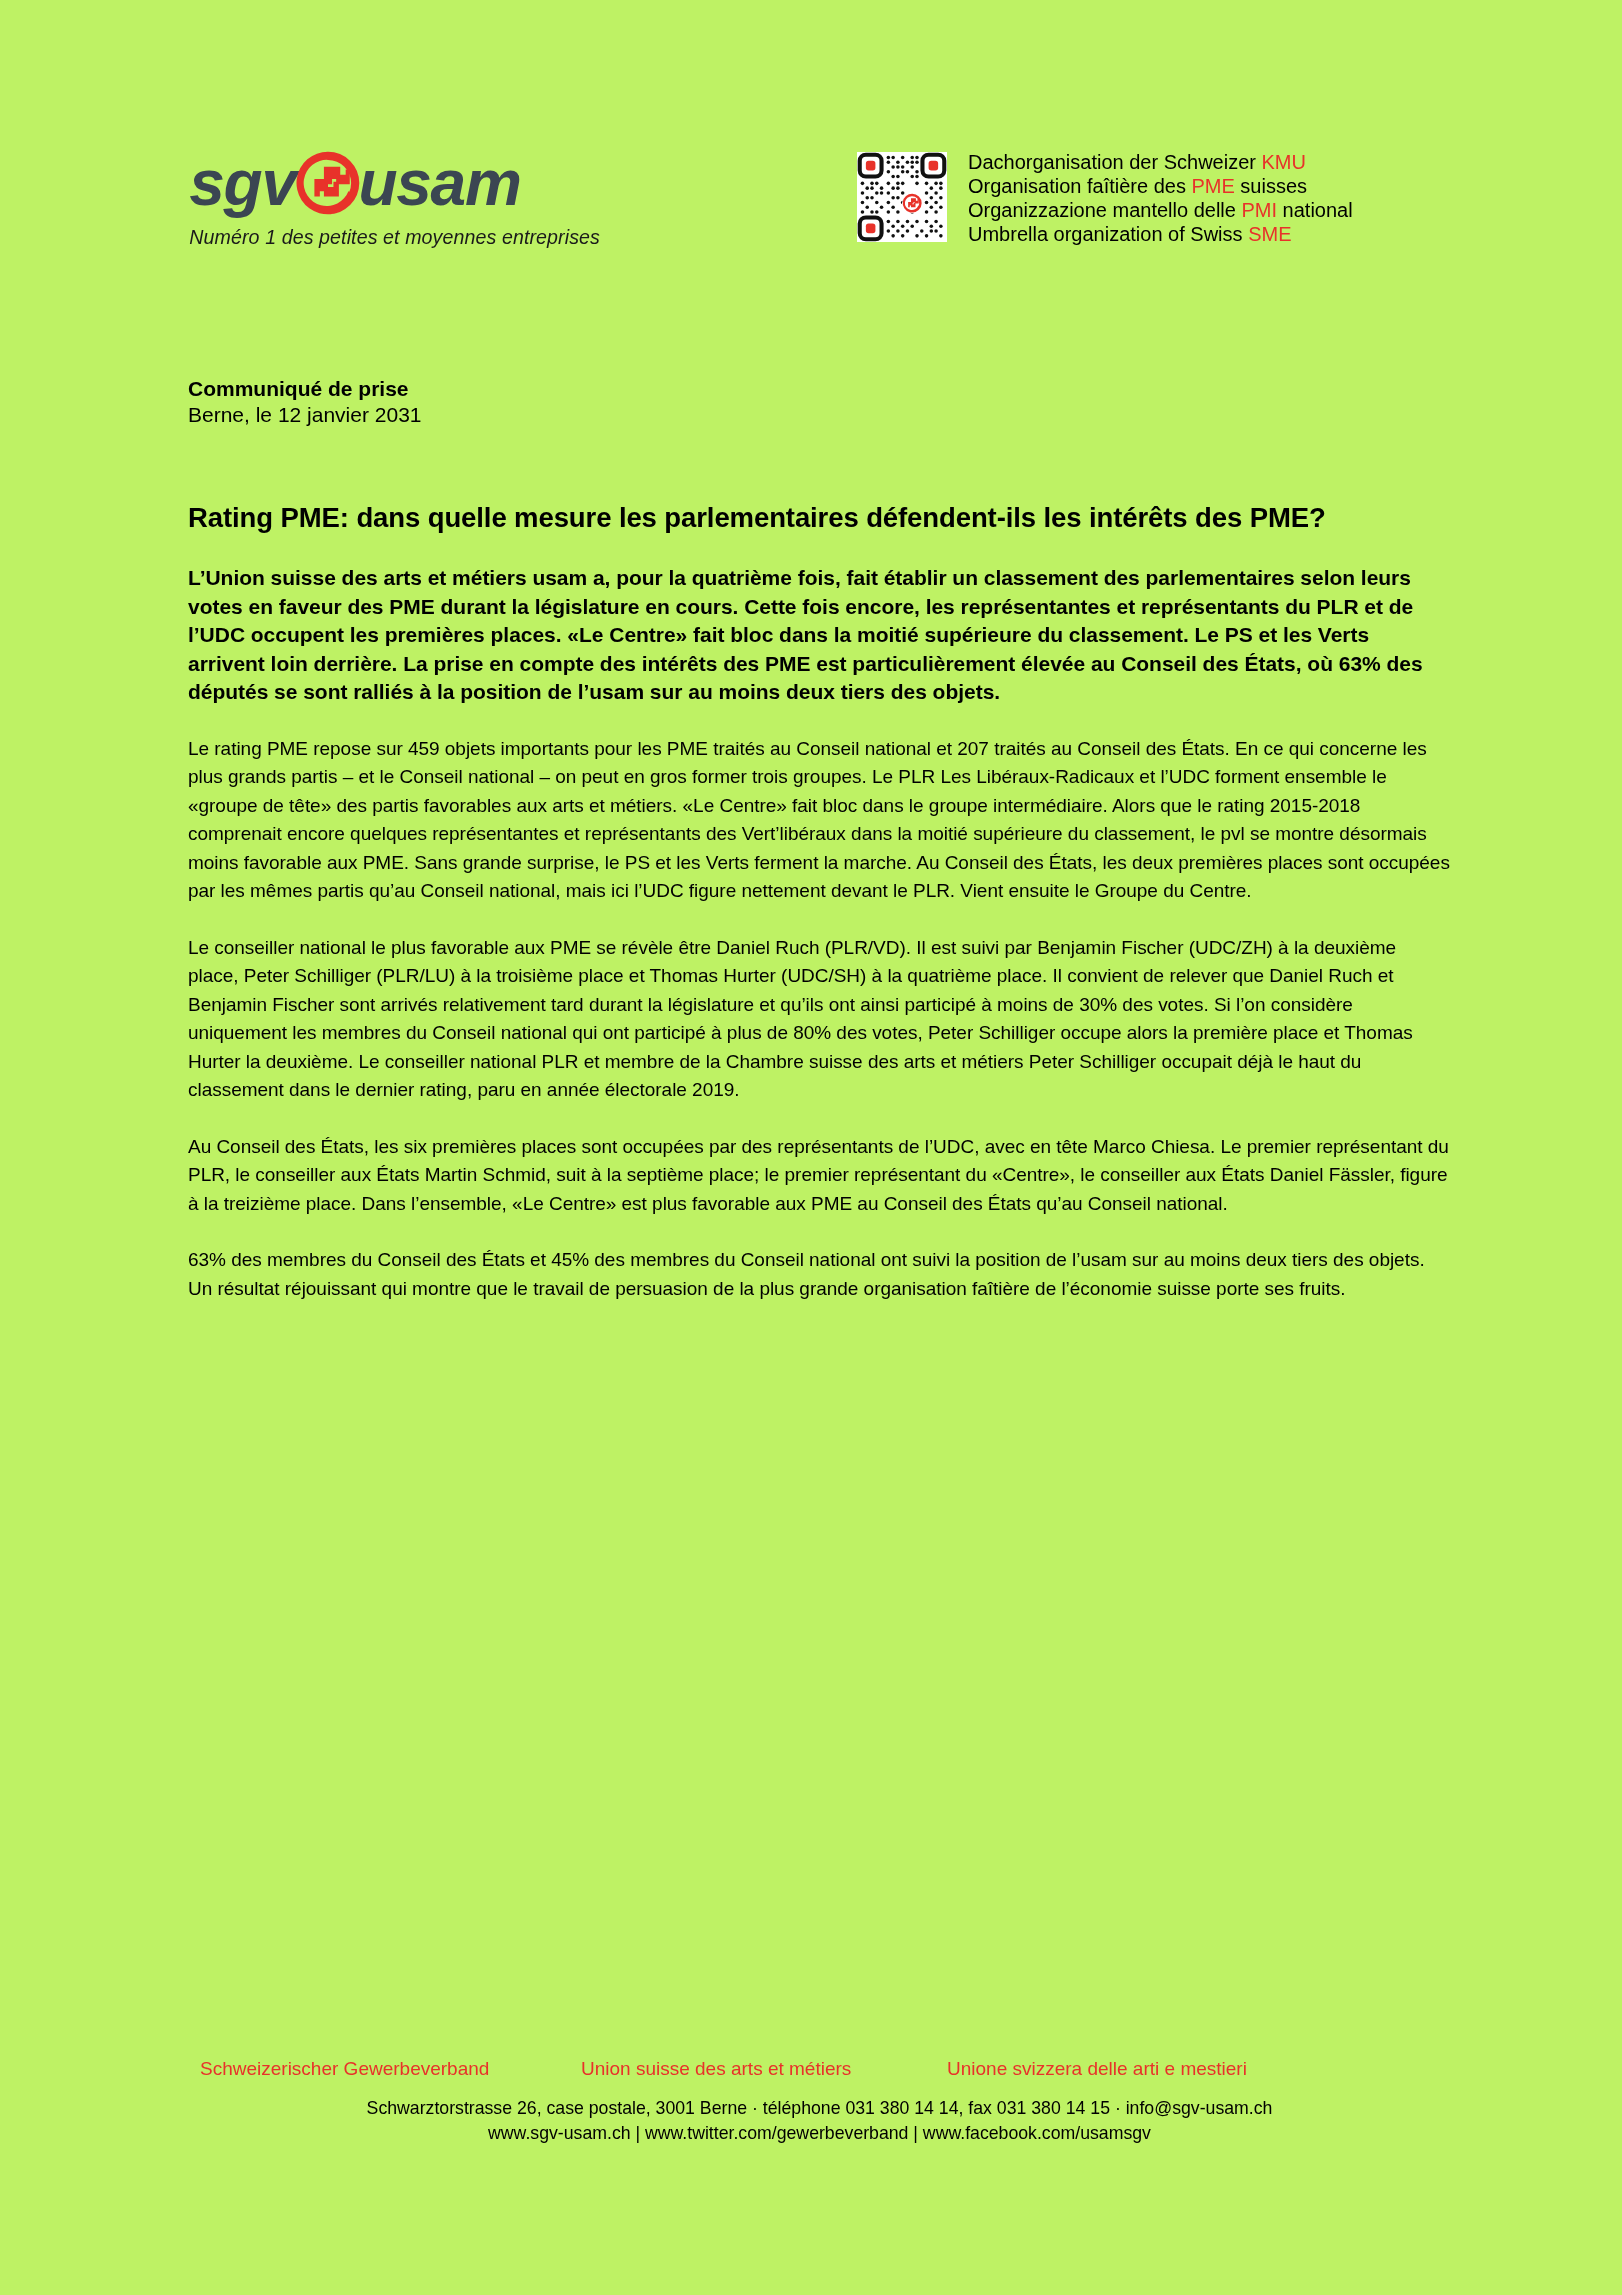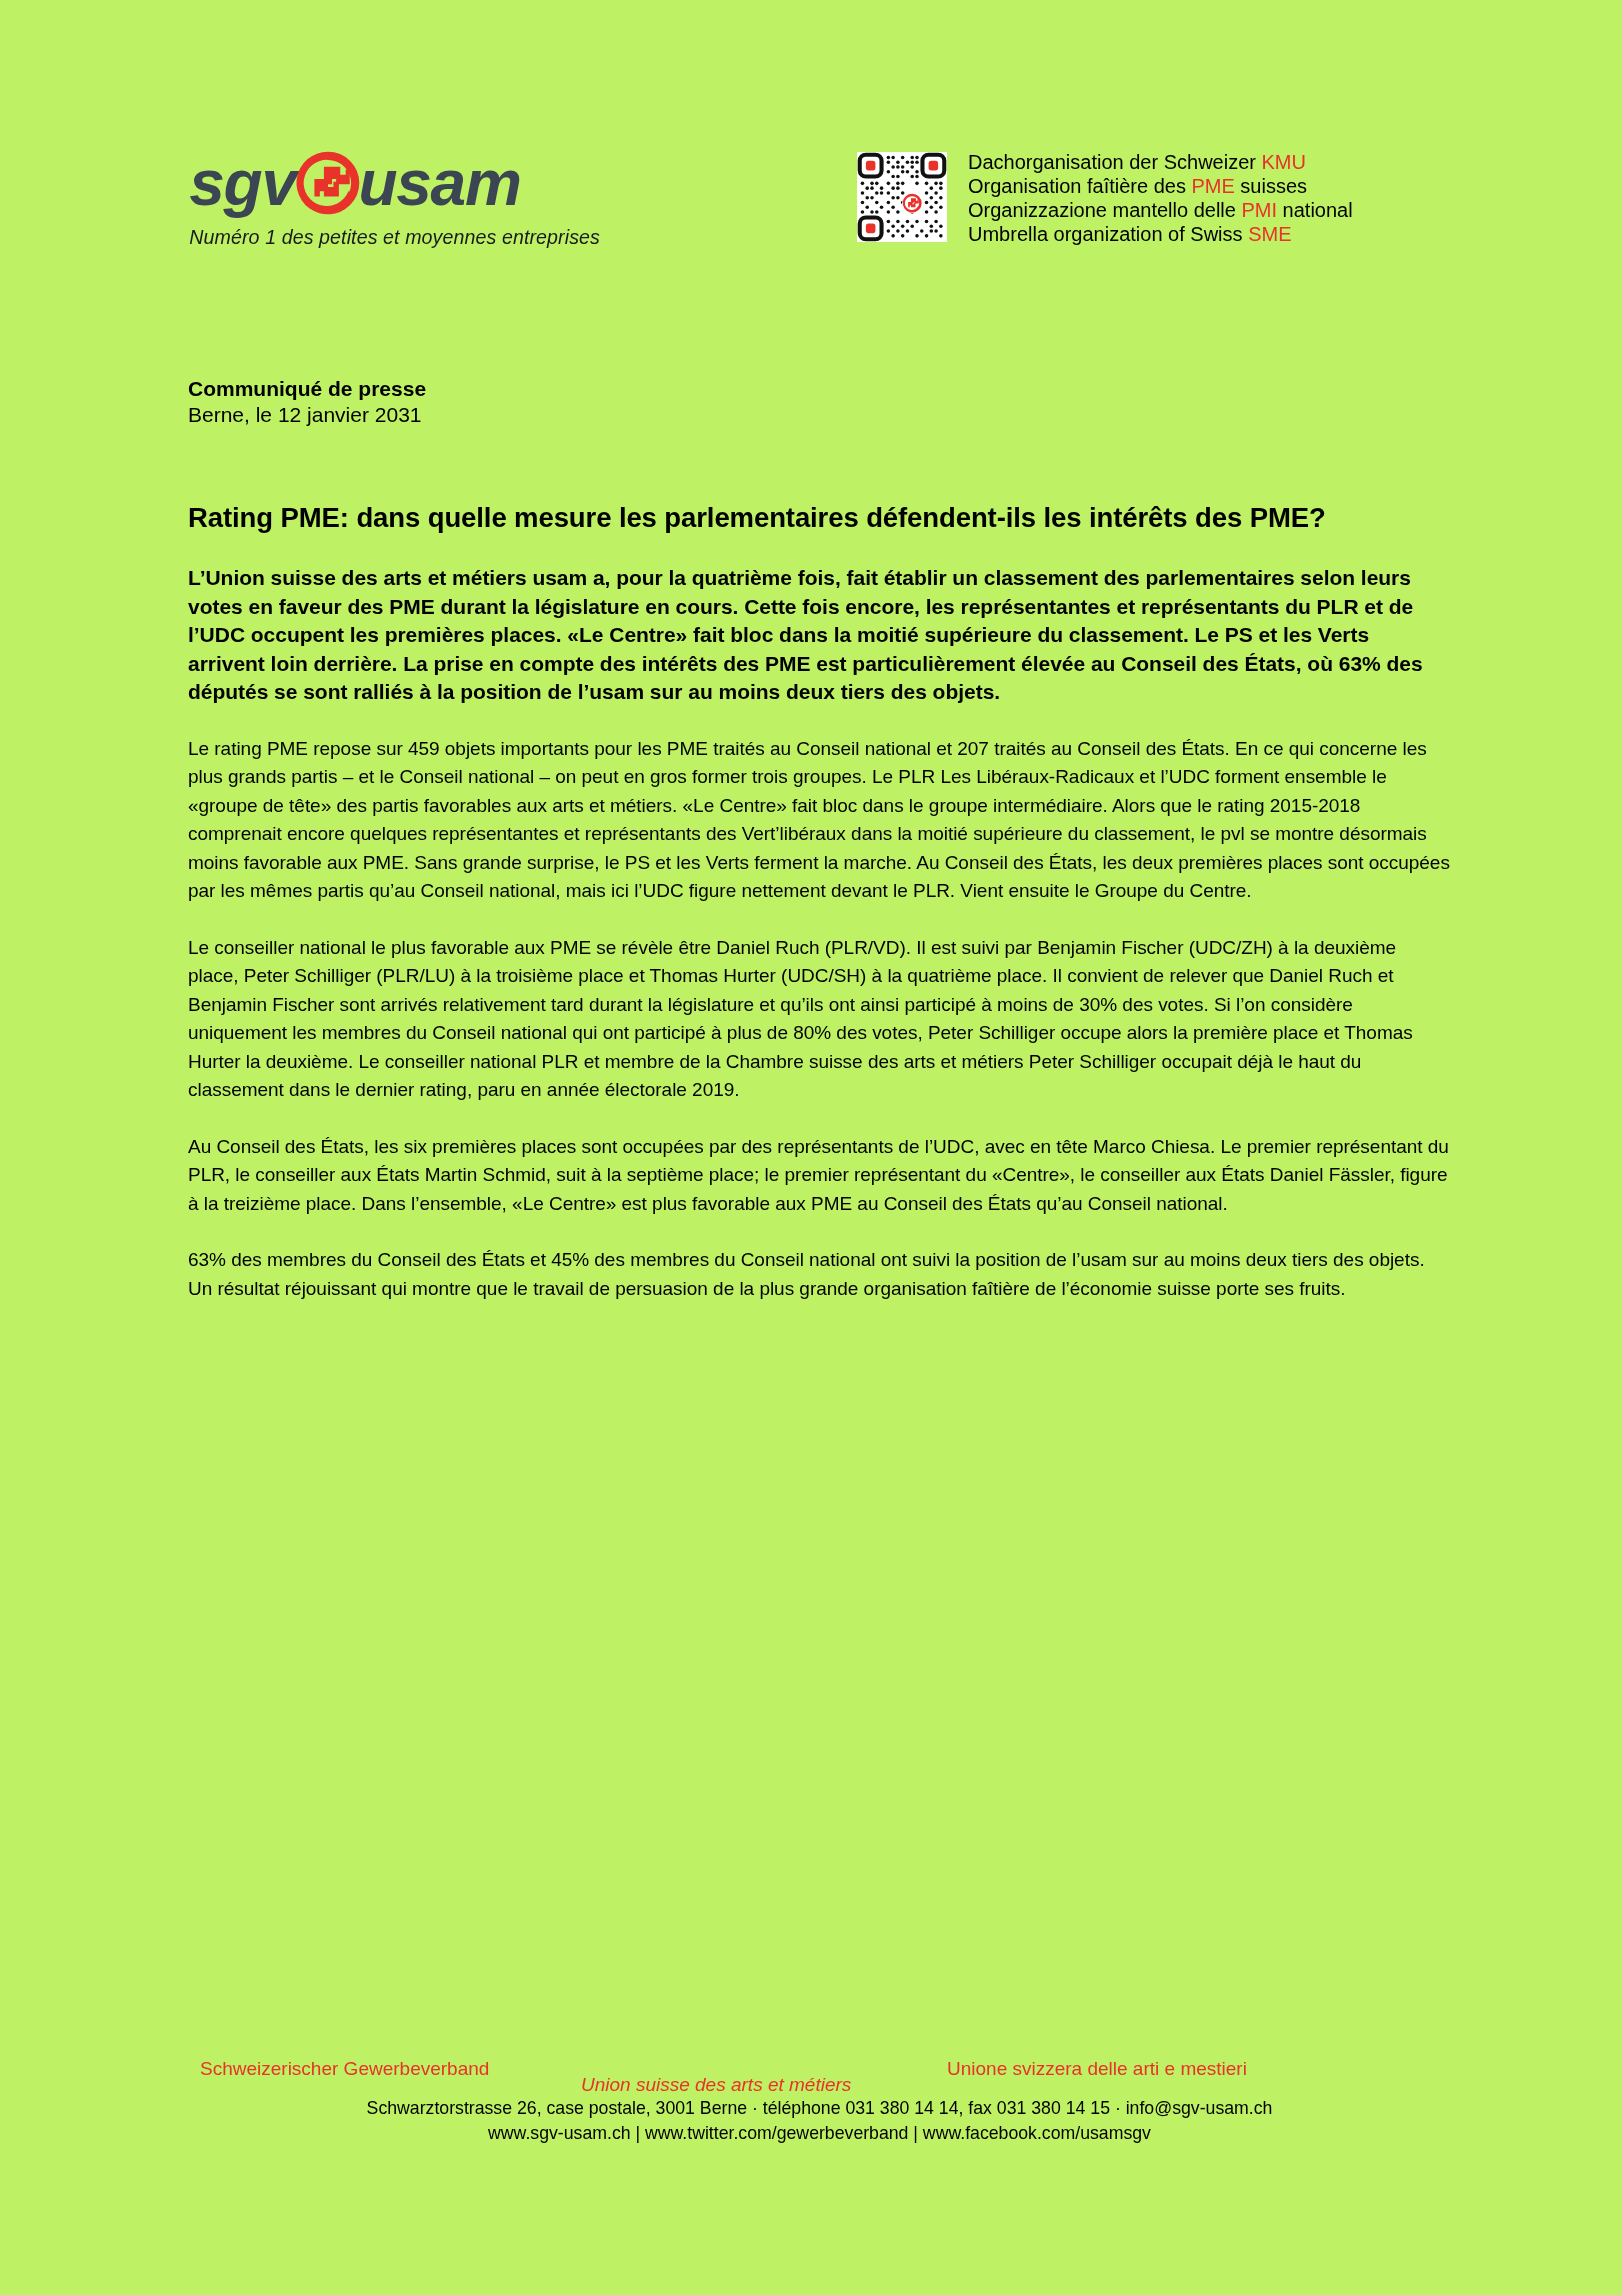--- a/index.html
+++ b/index.html
@@ -132,21 +132,21 @@
     text-align: center;
   }
   .footer-names {
     position: relative;
     height: 26px;
     color: #e8322a;
     font-size: 19px;
   }
   .footer-names span { position: absolute; white-space: nowrap; }
   .fn-de { left: 12px; top: 0; }
-  .fn-fr { left: 393px; top: 16px; font-style: italic; }
+  .fn-fr { left: 393px; top: 0; }
   .fn-it { left: 759px; top: 0; }
   .footer-contact {
     margin-top: 11.8px;
     font-size: 17.7px;
     line-height: 25px;
     color: #000000;
   }
 </style>
 </head>
 <body>
@@ -303,21 +303,21 @@
           <span>Organizzazione mantello delle </span><span class="hl">PMI</span><span> national</span>
         </div>
         <div>
           <span>Umbrella organization of Swiss </span><span class="hl">SME</span><span></span>
         </div>
       </div>
     </div>
   </div>
 
   <div class="doc">
-    <div class="release-title">Communiqué de presse</div>
+    <div class="release-title">Communiqué de prise</div>
     <div class="release-date">Berne, le 12 janvier 2031</div>
 
     <h1 class="headline">Rating PME: dans quelle mesure les parlementaires défendent-ils les intérêts des PME?</h1>
 
     <p class="lead">L’Union suisse des arts et métiers usam a, pour la quatrième fois, fait établir un classement des parlementaires selon leurs votes en faveur des PME durant la législature en cours. Cette fois encore, les représentantes et représentants du PLR et de l’UDC occupent les premières places. «Le Centre» fait bloc dans la moitié supérieure du classement. Le PS et les Verts arrivent loin derrière. La prise en compte des intérêts des PME est particulièrement élevée au Conseil des États, où 63% des députés se sont ralliés à la position de l’usam sur au moins deux tiers des objets.</p>
 
     <p class="para">Le rating PME repose sur 459 objets importants pour les PME traités au Conseil national et 207 traités au Conseil des États. En ce qui concerne les plus grands partis – et le Conseil national – on peut en gros former trois groupes. Le PLR Les Libéraux-Radicaux et l’UDC forment ensemble le «groupe de tête» des partis favorables aux arts et métiers. «Le Centre» fait bloc dans le groupe intermédiaire. Alors que le rating 2015-2018 comprenait encore quelques représentantes et représentants des Vert’libéraux dans la moitié supérieure du classement, le pvl se montre désormais moins favorable aux PME. Sans grande surprise, le PS et les Verts ferment la marche. Au Conseil des États, les deux premières places sont occupées par les mêmes partis qu’au Conseil national, mais ici l’UDC figure nettement devant le PLR. Vient ensuite le Groupe du Centre.</p>
     <p class="para">Le conseiller national le plus favorable aux PME se révèle être Daniel Ruch (PLR/VD). Il est suivi par Benjamin Fischer (UDC/ZH) à la deuxième place, Peter Schilliger (PLR/LU) à la troisième place et Thomas Hurter (UDC/SH) à la quatrième place. Il convient de relever que Daniel Ruch et Benjamin Fischer sont arrivés relativement tard durant la législature et qu’ils ont ainsi participé à moins de 30% des votes. Si l’on considère uniquement les membres du Conseil national qui ont participé à plus de 80% des votes, Peter Schilliger occupe alors la première place et Thomas Hurter la deuxième. Le conseiller national PLR et membre de la Chambre suisse des arts et métiers Peter Schilliger occupait déjà le haut du classement dans le dernier rating, paru en année électorale 2019.</p>
     <p class="para">Au Conseil des États, les six premières places sont occupées par des représentants de l’UDC, avec en tête Marco Chiesa. Le premier représentant du PLR, le conseiller aux États Martin Schmid, suit à la septième place; le premier représentant du «Centre», le conseiller aux États Daniel Fässler, figure à la treizième place. Dans l’ensemble, «Le Centre» est plus favorable aux PME au Conseil des États qu’au Conseil national.</p>
     <p class="para">63% des membres du Conseil des États et 45% des membres du Conseil national ont suivi la position de l’usam sur au moins deux tiers des objets. Un résultat réjouissant qui montre que le travail de persuasion de la plus grande organisation faîtière de l’économie suisse porte ses fruits.</p>

